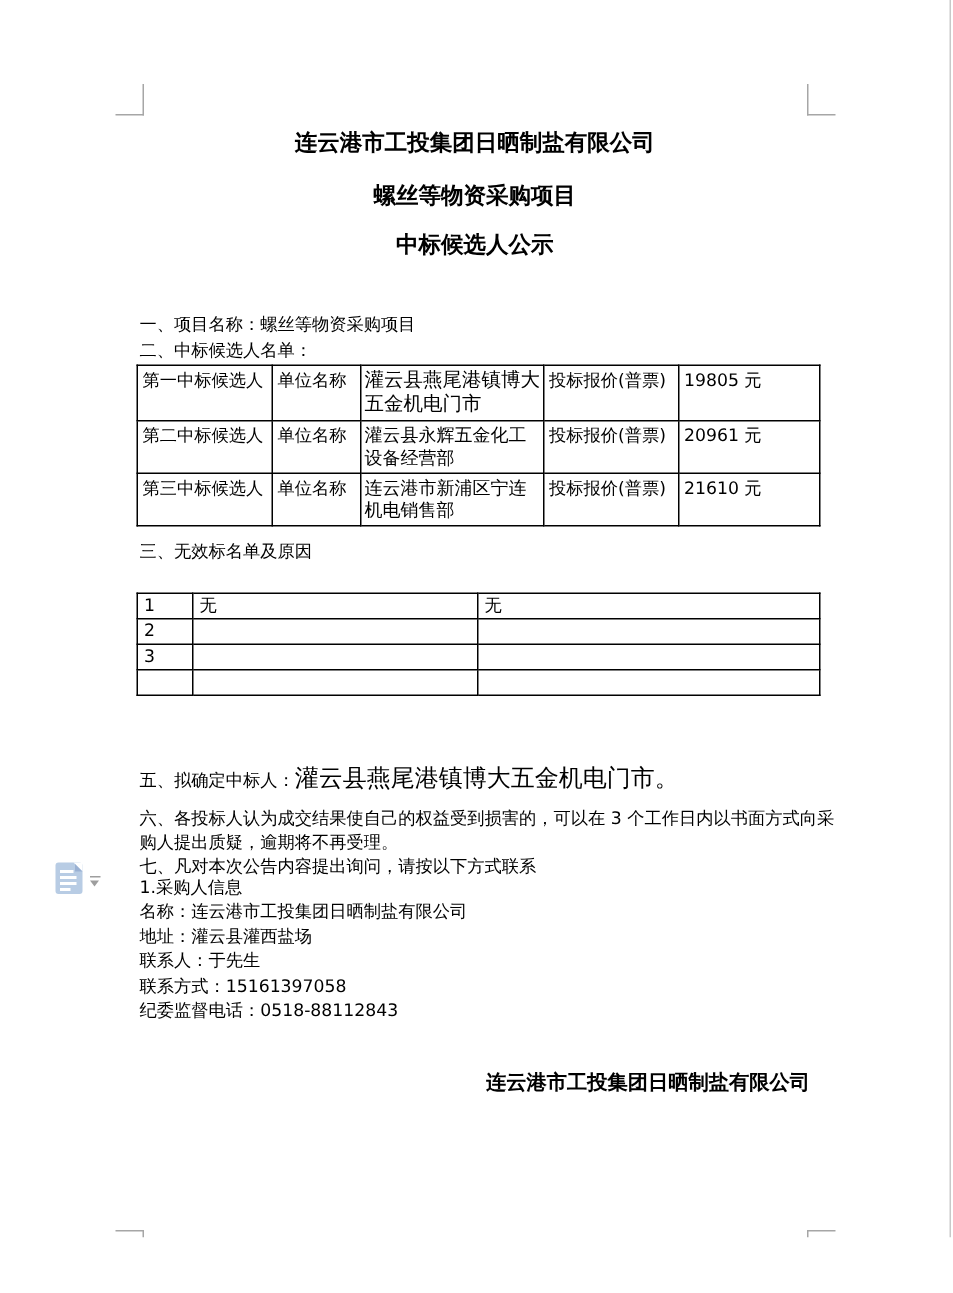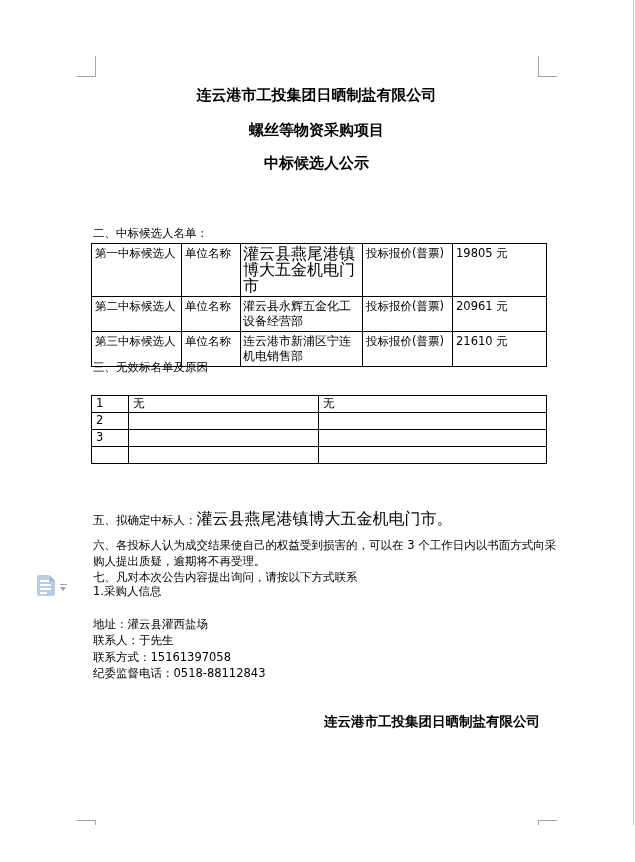--- a/index.html
+++ b/index.html
@@ -18,21 +18,21 @@
   .mark.bl { border-right:1px solid #a6a6a6; border-top:1px solid #a6a6a6; }
   .mark.br { border-left:1px solid #a6a6a6; border-top:1px solid #a6a6a6; }
   .page-edge-right { position:absolute; left:633px; top:0; width:1px; height:862px; background:#c9c9c9; }
   .page-edge-bottom { position:absolute; left:0; top:857px; width:635px; height:2px; background:#dedede; }
   
   table { border-collapse:collapse; table-layout:fixed; }
   td, th { border:1px solid #000; font-size:11.5px; font-weight:normal; text-align:left;
            vertical-align:top; padding:2px 3px; line-height:14px; overflow:hidden; }
   .tbl-candidates { position:absolute; left:91px; top:243px; width:455px; }
   .tbl-candidates td.c-name { font-size:12px; line-height:15px; padding:2px 2px; }
-  .tbl-candidates tr.first td.c-name { font-size:16px; line-height:16px;margin-left:14px; }
+  .tbl-candidates tr.first td.c-name { font-size:13px; line-height:16px;margin-left:14px; }
   .tbl-invalid { position:absolute; left:91px; top:395px; width:455px; }
   .tbl-invalid td { height:17px; line-height:13px; padding:1px 4px; }
   .winner-name { font-size:16px; }
   .sig { font-weight:bold; font-size:13.5px; white-space:nowrap; }
   .sig-wrap { left:93px; width:447px; text-align:right; }
   
   .paste-icon { position:absolute; left:37px; top:575px; width:30px; height:24px; cursor:pointer; }
   .paste-doc { position:absolute; left:0; top:0; width:18px; height:21px; background:#b8cce4; border-radius:2px; }
   .paste-doc .bar { position:absolute; left:3px; height:2px; background:#ffffff; }
   .paste-doc .fold { position:absolute; right:0; top:0; width:0; height:0;
@@ -54,20 +54,21 @@
   <div class="mark bl abs" style="left:77px; top:820px;"></div>
   <div class="mark br abs" style="left:538px; top:820px;"></div>
 
   <div class="page-edge-right"></div>
   <div class="page-edge-bottom"></div>
 
   <div class="abs doc-title" style="top:86px;">连云港市工投集团日晒制盐有限公司</div>
   <div class="abs doc-title" style="top:154px;">中标候选人公示</div>
   <div class="abs doc-title" style="top:121px;">螺丝等物资采购项目</div>
 
+  <div class="abs line" style="left:93px; top:209px;">一、项目名称：螺丝等物资采购项目</div>
   <div class="abs line" style="left:93px; top:226px;">二、中标候选人名单：</div>
 
   <table class="tbl-candidates">
     <colgroup>
       <col style="width:90px;">
         <col style="width:59px;">
         <col style="width:122px;">
         <col style="width:90px;">
         <col style="width:94px;">
     </colgroup>
@@ -129,20 +130,21 @@
     </table>
 
   <div class="abs line" style="left:93px; top:512px;">
     <span>五、拟确定中标人：</span><span class="winner-name">灌云县燕尾港镇博大五金机电门市。</span>
   </div>
   <div class="abs line" style="left:93px; top:538px;">六、各投标人认为成交结果使自己的权益受到损害的，可以在 3 个工作日内以书面方式向采</div>
   <div class="abs line" style="left:93px; top:554px;">购人提出质疑，逾期将不再受理。</div>
   <div class="abs line" style="left:93px; top:570px;">七、凡对本次公告内容提出询问，请按以下方式联系</div>
 
   <div class="abs line" style="left:93px; top:584px;">1.采购人信息</div>
+  <div class="abs line" style="left:93px; top:600px;">名称：连云港市工投集团日晒制盐有限公司</div>
   <div class="abs line" style="left:93px; top:617px;">地址：灌云县灌西盐场</div>
   <div class="abs line" style="left:93px; top:633px;">联系人：于先生</div>
   <div class="abs line" style="left:93px; top:650px;">联系方式：15161397058</div>
   <div class="abs line" style="left:93px; top:666px;">纪委监督电话：0518-88112843</div>
 
   <div class="abs sig-wrap" style="top:711px;">
     <span class="sig">连云港市工投集团日晒制盐有限公司</span>
   </div>
 
   <div class="paste-icon">

